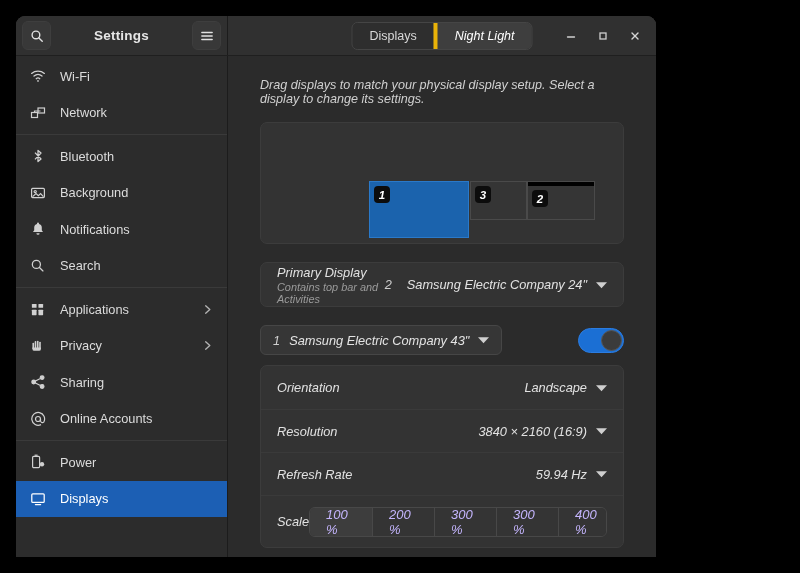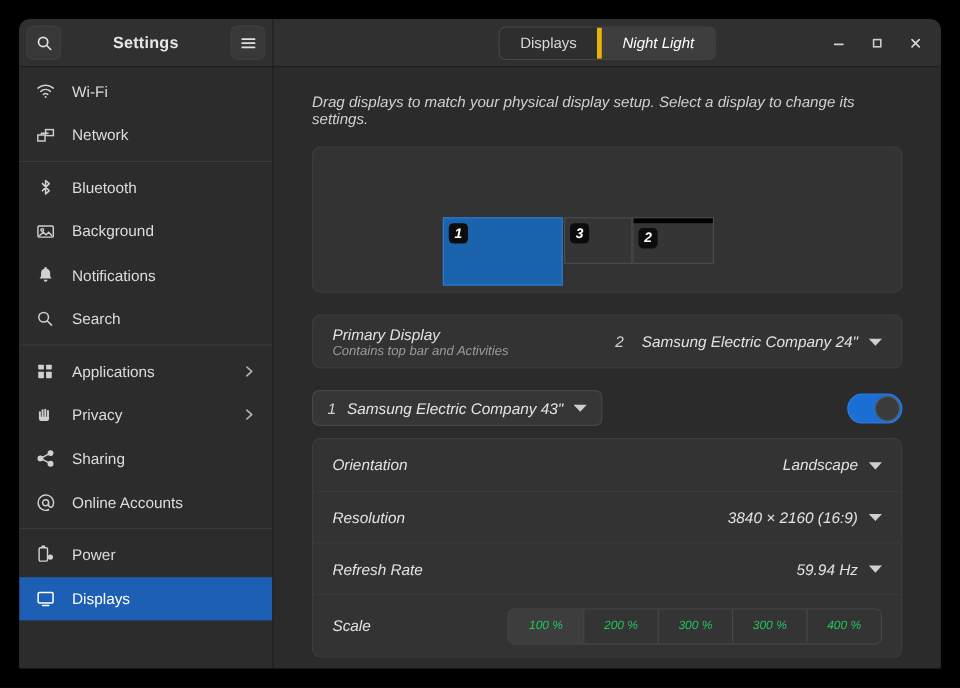--- a/index.html
+++ b/index.html
@@ -10,21 +10,21 @@
     background: #000000;
     font-family: "Liberation Sans", sans-serif;
     overflow: hidden;
   }
 
   
   #window {
     position: absolute;
     left: 16px;
     top: 16px;
-    width: 768px;
+    width: 640px;
     height: 541px;
     background: #2b2b2b;
     border-radius: 9px 9px 0 0;
     overflow: hidden;
     display: flex;
     flex-direction: column;
     justify-content: space-between;
   }
 
   
@@ -319,22 +319,22 @@
     border: 1px solid #484848;
     border-radius: 6px;
     overflow: hidden;
   }
   .scale-btn {
     padding: 0 16px;
     height: 28px;
     display: flex;
     align-items: center;
     justify-content: center;
-    font-size: 10px;
-    color: #22c55e;
+    font-size: 13px;
+    color: #c4b5fd;
     background: #343434;
     cursor: pointer;
     min-width: 62px;
   }
   .scale-btn + .scale-btn { border-left: 1px solid #484848; }
   .scale-btn.on { background: #3d3d3d; }
 </style>
 </head>
 <body>
 

